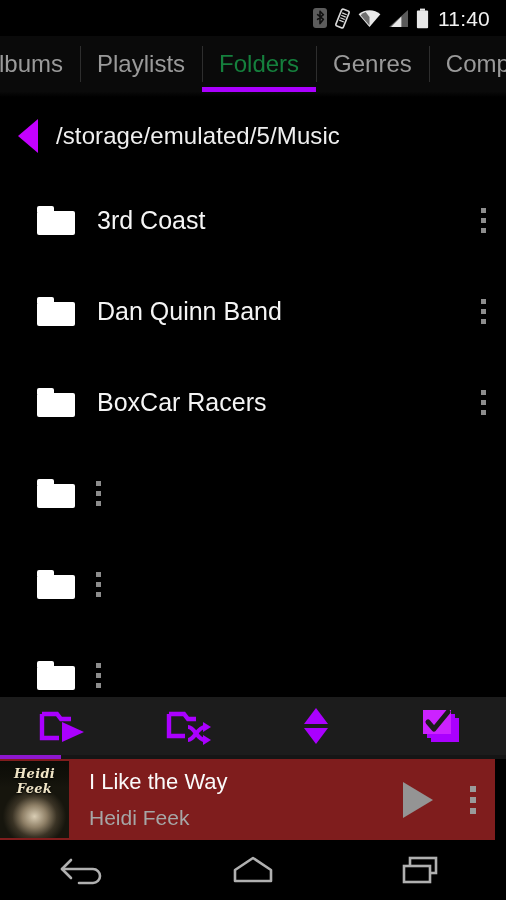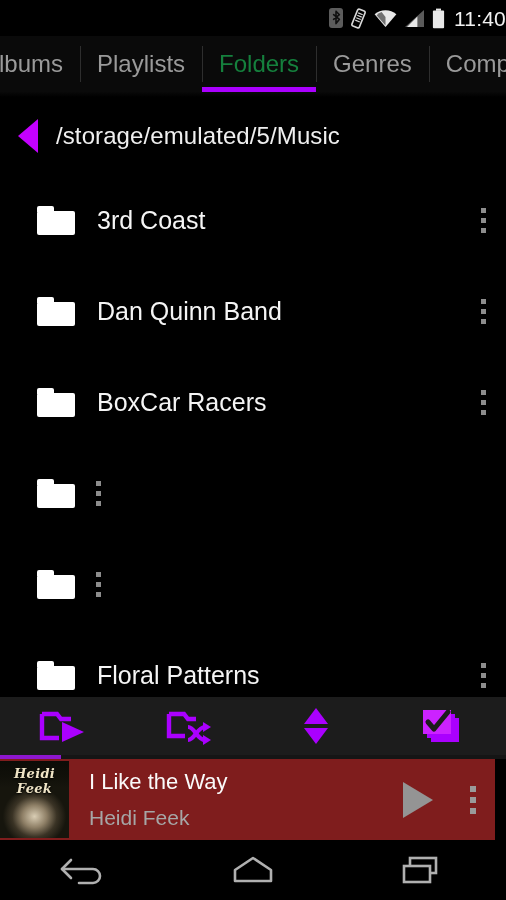--- a/index.html
+++ b/index.html
@@ -8,21 +8,21 @@
     background:#000;
     font-family:"Liberation Sans", sans-serif;
     overflow:hidden;
   }
   #app { position:relative; width:506px; height:900px; background:#000; }
 
   
   .statusbar {
     position:absolute; left:0; top:0; width:506px; height:36px;
     background:#000; display:flex; align-items:center;
-    justify-content:flex-end; padding-right:0; gap:7px;
+    justify-content:flex-end; padding-right:16px; gap:7px;
   }
   .st-icon { display:block; }
   .st-clock {
     color:#f2f2f2; font-size:21px; letter-spacing:.2px;
     line-height:1; margin-left:2px; font-weight:400;
   }
 
   
   .tabbar {
     position:absolute; left:0; top:36px; width:506px; height:56px;
@@ -292,21 +292,20 @@
           <i></i>
           <i></i>
           <i></i>
         </div>
       </div>
       <div class="row">
         <div class="folder-ico">
           <div class="tab-top"></div>
           <div class="body"></div>
         </div>
-        <div class="row-label">Floral Patterns</div>
         <div class="kebab">
           <i></i>
           <i></i>
           <i></i>
         </div>
       </div>
     </div>
 
   <div class="toolbar">
     <div class="tb-btn">

